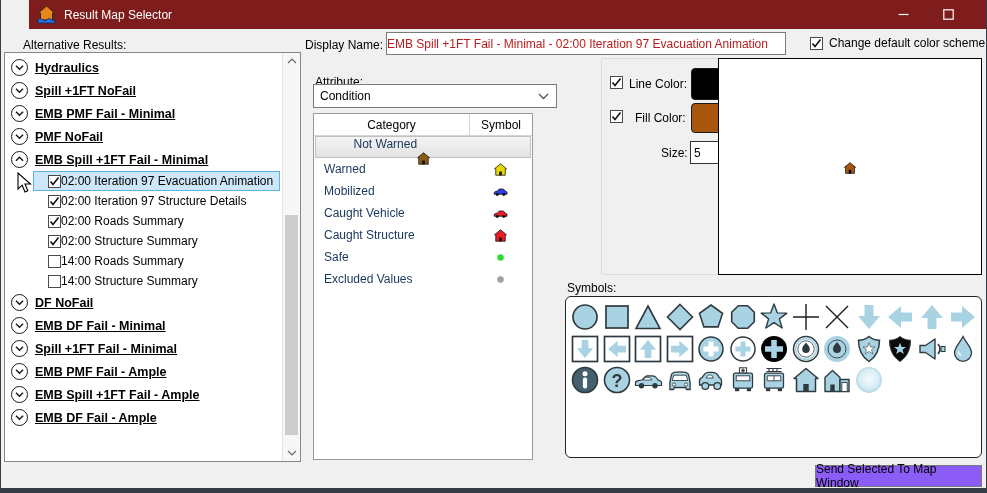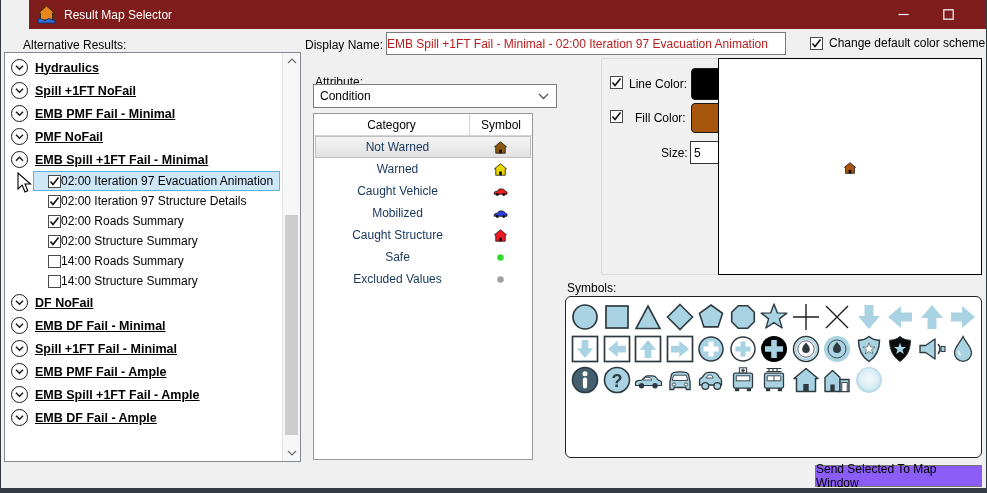--- a/index.html
+++ b/index.html
@@ -45,26 +45,26 @@
   .dn-label{position:absolute;left:305px;top:38px;}
   .dn-input{position:absolute;left:386px;top:32px;width:400px;height:23px;border:1px solid #7A7A7A;
     background:#fff;font-family:"Liberation Sans",sans-serif;font-size:12px;padding:0 0;color:#b91c1c;}
   .scheme-box{position:absolute;left:810px;top:36px;display:flex;align-items:center;gap:6px;white-space:nowrap;}
   
   .attr-label{position:absolute;left:315px;top:75px;text-decoration:underline;}
   .dropdown{position:absolute;left:313px;top:84px;width:244px;height:24px;background:#fff;
     border:1px solid #7A7A7A;display:flex;align-items:center;padding-left:6px;}
   .dropdown .chev{margin-left:auto;margin-right:7px;color:#555;}
   .cat-table{position:absolute;left:313px;top:113px;width:220px;height:347px;background:#fff;
-    border:1px solid #999;text-align:center;}
+    border:1px solid #999;}
   .cat-head{display:flex;height:22px;border-bottom:1px solid #D5D5D5;}
   .cat-head .c1{width:156px;display:flex;align-items:center;justify-content:center;border-right:1px solid #D5D5D5;}
   .cat-head .c2{flex:1;display:flex;align-items:center;justify-content:center;}
   .cat-row{display:flex;height:22px;align-items:center;margin:0 1px;border:1px solid transparent;color:#17365C;}
-  .cat-row.selected{background:linear-gradient(#F4F4F4,#E2E2E2);border-color:#C0C0C0;}
+  .cat-row.selected{background:linear-gradient(#F4F4F4,#E2E2E2);border-color:#C0C0C0;flex-direction:column;}
   .cat-row .c1{width:155px;padding-left:8px;}
   .cat-row .c2{flex:1;display:flex;align-items:center;justify-content:center;}
   
   .style-panel{position:absolute;left:565px;top:58px;width:136px;height:217px;background:#F0F0F0;
     border:1px solid #DCDCDC;border-radius:2px;margin-left:36px;}
   .sp-row{position:absolute;display:flex;align-items:center;}
   .swatch{position:absolute;left:89px;width:52px;border-radius:4px;border:1px solid #1a1a1a;}
   .size-input{position:absolute;left:88px;top:82px;width:55px;height:23px;border:1px solid #333;
     background:#fff;font-family:"Liberation Sans",sans-serif;font-size:12px;padding:0 3px;color:#000;}
   
@@ -299,34 +299,34 @@
         <div class="cat-row">
           <div class="c1">Warned</div>
           <div class="c2">
             <svg width="15" height="15" viewBox="0 0 30 30">
               <path d="M15,3.5 L27,13.5 L24.5,13.5 L24.5,26.5 L5.5,26.5 L5.5,13.5 L3,13.5 Z" fill="#E8D800" stroke="#101010" stroke-width="1.5" stroke-linejoin="round"></path>
               <rect x="12.3" y="19" width="5.4" height="7.5" fill="#101010"></rect>
             </svg>
           </div>
         </div>
         <div class="cat-row">
+          <div class="c1">Mobilized</div>
+          <div class="c2">
+            <svg width="15" height="15" viewBox="0 0 30 30">
+              <path d="M2.5,20.5 v-3 c0,-1.2 0.8,-2 2,-2.3 l3.8,-0.7 3,-3.4 c0.7,-0.8 1.6,-1.1 2.6,-1.1 h4.8 c1.8,0 3.4,0.8 4.4,2.2 l1.7,2.4 1.9,0.5 c0.8,0.3 1.3,1 1.3,1.8 v3.6 z" fill="#2F3FE3" stroke="#101010" stroke-width="1.6"></path>
+              <circle cx="8.6" cy="21" r="2.9" fill="#101010"></circle>
+              <circle cx="21.6" cy="21" r="2.9" fill="#101010"></circle>
+            </svg>
+          </div>
+        </div>
+        <div class="cat-row">
           <div class="c1">Caught Vehicle</div>
           <div class="c2">
             <svg width="15" height="15" viewBox="0 0 30 30">
               <path d="M2.5,20.5 v-3 c0,-1.2 0.8,-2 2,-2.3 l3.8,-0.7 3,-3.4 c0.7,-0.8 1.6,-1.1 2.6,-1.1 h4.8 c1.8,0 3.4,0.8 4.4,2.2 l1.7,2.4 1.9,0.5 c0.8,0.3 1.3,1 1.3,1.8 v3.6 z" fill="#EC1C24" stroke="#101010" stroke-width="1.6"></path>
-              <circle cx="8.6" cy="21" r="2.9" fill="#101010"></circle>
-              <circle cx="21.6" cy="21" r="2.9" fill="#101010"></circle>
-            </svg>
-          </div>
-        </div>
-        <div class="cat-row">
-          <div class="c1">Mobilized</div>
-          <div class="c2">
-            <svg width="15" height="15" viewBox="0 0 30 30">
-              <path d="M2.5,20.5 v-3 c0,-1.2 0.8,-2 2,-2.3 l3.8,-0.7 3,-3.4 c0.7,-0.8 1.6,-1.1 2.6,-1.1 h4.8 c1.8,0 3.4,0.8 4.4,2.2 l1.7,2.4 1.9,0.5 c0.8,0.3 1.3,1 1.3,1.8 v3.6 z" fill="#2F3FE3" stroke="#101010" stroke-width="1.6"></path>
               <circle cx="8.6" cy="21" r="2.9" fill="#101010"></circle>
               <circle cx="21.6" cy="21" r="2.9" fill="#101010"></circle>
             </svg>
           </div>
         </div>
         <div class="cat-row">
           <div class="c1">Caught Structure</div>
           <div class="c2">
             <svg width="15" height="15" viewBox="0 0 30 30">
               <path d="M15,3.5 L27,13.5 L24.5,13.5 L24.5,26.5 L5.5,26.5 L5.5,13.5 L3,13.5 Z" fill="#EC1C24" stroke="#101010" stroke-width="1.5" stroke-linejoin="round"></path>

